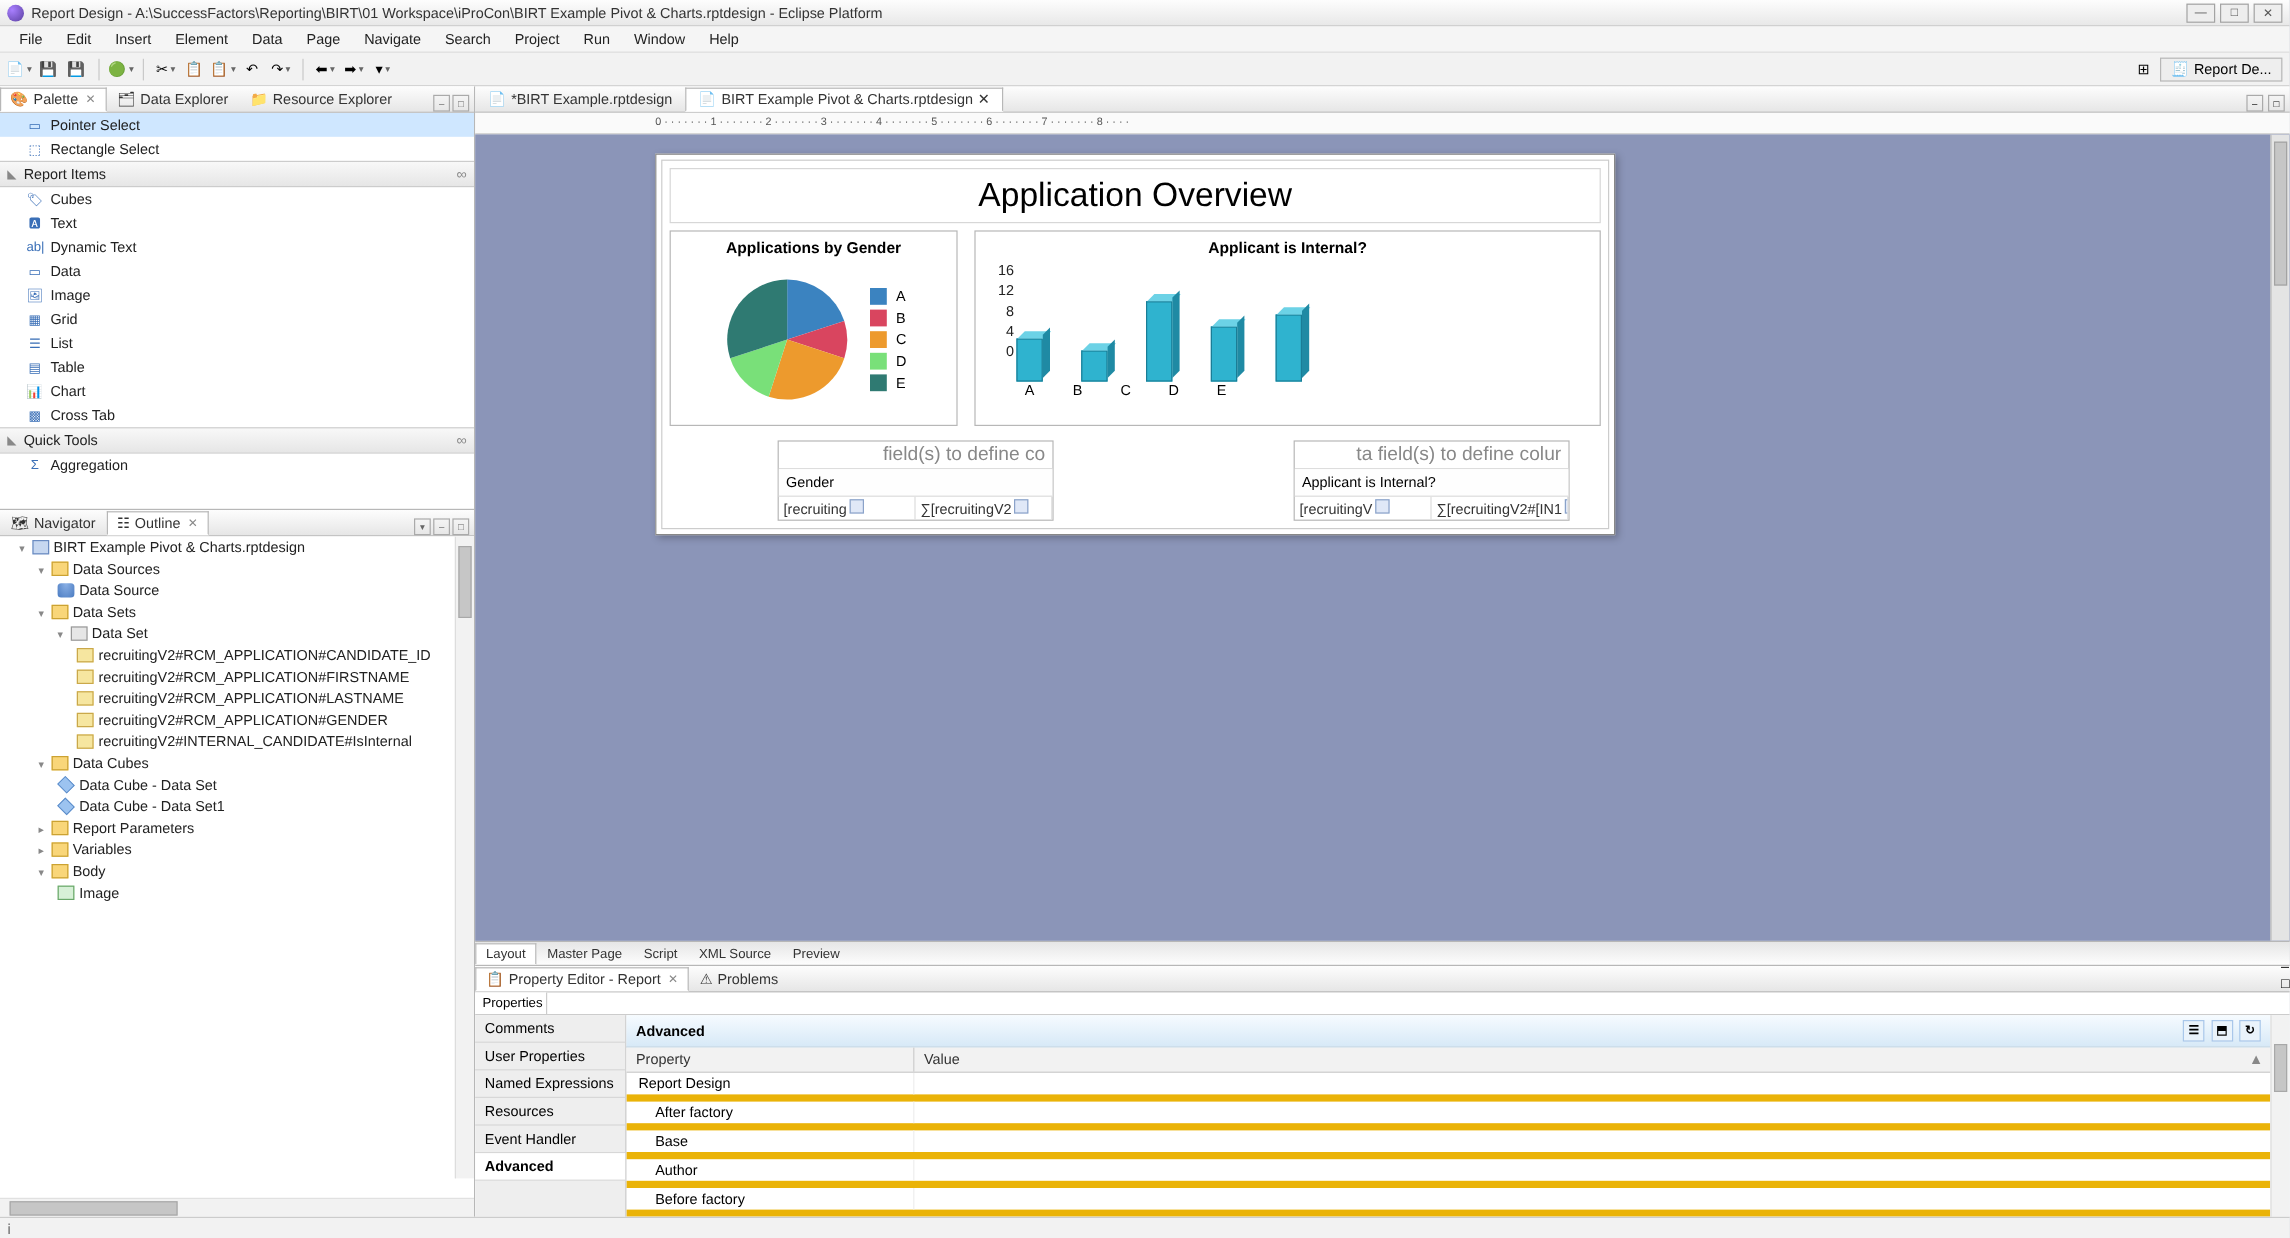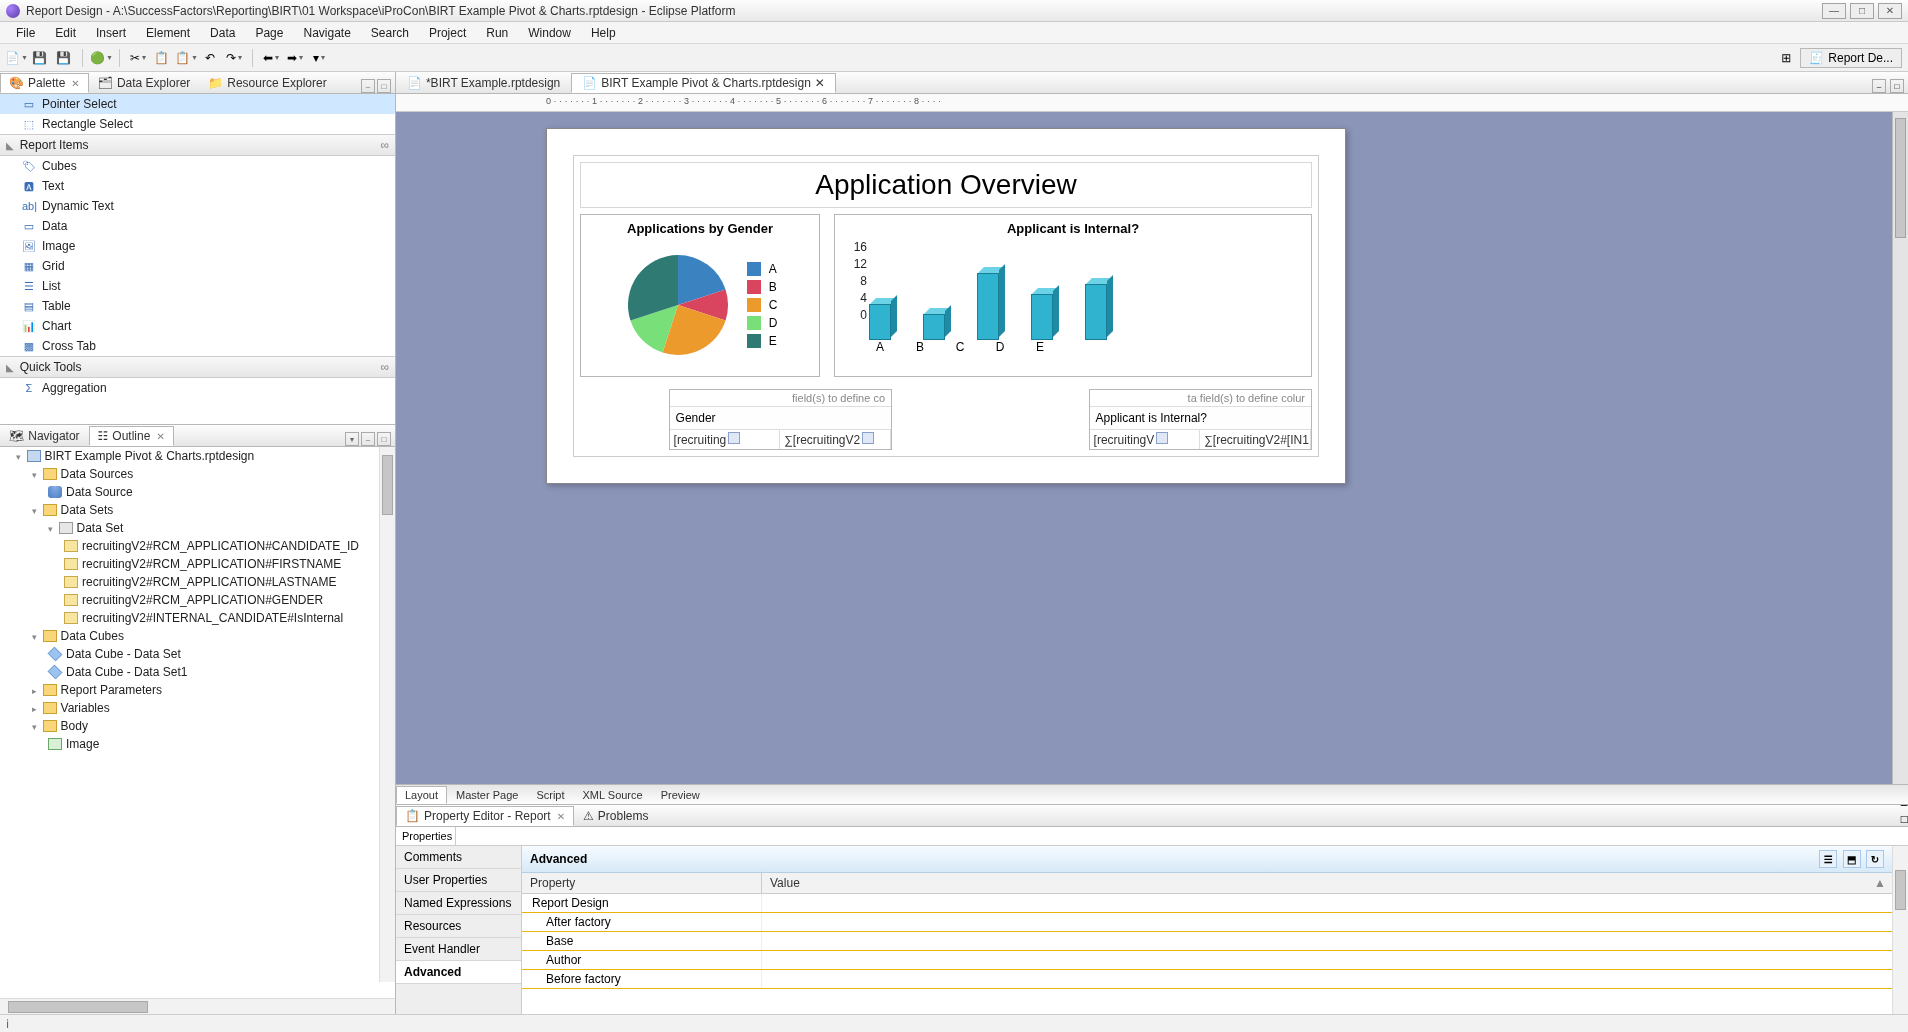--- a/index.html
+++ b/index.html
@@ -50,42 +50,42 @@
 .scrollbar-h { height:16px; background:#f2f2f2; border-top:1px solid #ddd; display:flex; align-items:center; }
 .scrollbar-h .thumb { width:140px; height:12px; background:#c6c6c6; border:1px solid #a8a8a8; margin-left:8px; }
 
 .center-col { flex:1; display:flex; flex-direction:column; min-width:0; }
 .editor-tabs { height:22px; background:linear-gradient(#fdfdfd,#e6e6e6); display:flex; align-items:flex-end; border-bottom:1px solid #b7b7b7; }
 .editor-tab { height:20px; padding:0 10px; display:flex; align-items:center; gap:4px; border:1px solid transparent; color:#333; }
 .editor-tab.active { background:#fff; border:1px solid #b7b7b7; border-bottom:1px solid #fff; }
 .ruler { height:18px; background:#fafafa; border-bottom:1px solid #ccc; position:relative; font-size:9px; color:#666; overflow:hidden; }
 .canvas-area { flex:1; background:#8b95b8; overflow:hidden; position:relative; }
 .page { position:absolute; left:150px; top:16px; width:800px; background:#fff; border:1px solid #888; box-shadow:2px 2px 6px rgba(0,0,0,0.25); }
-.page-inner { border:1px solid #ccc; margin:26px; }
+.page-inner { border:1px solid #ccc; margin:4px; }
 .page-title { border:1px solid #d7d7d7; margin:6px; text-align:center; font-size:28px; font-weight:400; padding:6px 0; }
 .chart-row { display:flex; gap:14px; padding:0 6px 6px 6px; }
 .chart-box { border:1px solid #b7b7b7; padding:6px; }
 .chart-box .ctitle { text-align:center; font-weight:bold; margin-bottom:4px; font-size:13px; }
 .chart-inner { display:flex; align-items:center; justify-content:center; gap:14px; height:130px; }
 .legend { display:flex; flex-direction:column; gap:4px; font-size:13px; }
 .legend div { display:flex; align-items:center; gap:8px; }
 .legend .sw { width:14px; height:14px; }
 
 .bars-wrap { display:flex; align-items:flex-end; height:100px; gap:32px; position:relative; padding-left:28px; }
 .yaxis { position:absolute; left:0; top:0; bottom:18px; width:28px; display:flex; flex-direction:column; justify-content:space-between; align-items:flex-end; font-size:11px; color:#222; padding-right:2px; }
 .bar3d { width:22px; position:relative; }
 .bar3d .front { width:100%; background:#2fb3cf; border:1px solid #1a7d96; }
 .bar3d .top { position:absolute; top:-6px; left:4px; width:100%; height:6px; background:#6cd2e6; transform:skewX(-45deg); }
 .bar3d .side { position:absolute; right:-6px; top:-6px; width:6px; bottom:0; background:#1f8aa4; transform:skewY(-45deg); }
 .xaxis-labels { display:flex; gap:18px; padding-left:28px; font-size:12px; }
 .xaxis-labels span { width:22px; text-align:center; }
 
 .pivot-row { display:flex; gap:40px; padding:6px; }
 .pivot-box { border:1px solid #b7b7b7; width:230px; font-size:12px; }
-.pivot-box .hint { color:#888; padding:2px 6px; font-size:11px; text-align:right; border-bottom:1px solid #ddd; white-space:nowrap; overflow:hidden; }
+.pivot-box .hint { color:#888; padding:2px 6px; font-size:16px; text-align:right; border-bottom:1px solid #ddd; white-space:nowrap; overflow:hidden; }
 .pivot-box .colhdr { padding:4px 6px; border-bottom:1px solid #ddd; background:#fefefe; }
 .pivot-box .binds { display:flex; }
 .pivot-box .binds div { flex:1; padding:2px 4px; border-right:1px solid #ddd; font-size:11px; color:#333; white-space:nowrap; overflow:hidden; }
 .pivot-box .binds .icon-e { width:12px; height:12px; background:#e0e8f7; border:1px solid #8aa2c9; display:inline-block; margin-left:2px; }
 
 .bottom-tabs { height:20px; background:linear-gradient(#e6e6e6,#fdfdfd); border-top:1px solid #b7b7b7; display:flex; align-items:center; }
 .bottom-tabs span { padding:0 8px; height:18px; display:flex; align-items:center; border:1px solid transparent; color:#333; font-size:11px; }
 .bottom-tabs span.active { background:#fff; border:1px solid #b7b7b7; border-bottom:1px solid #fff; }
 
 .prop-area { height:210px; border-top:1px solid #b7b7b7; display:flex; flex-direction:column; background:#fff; }
@@ -95,21 +95,21 @@
 .prop-cats { width:126px; background:#eee; border-right:1px solid #ccc; display:flex; flex-direction:column; }
 .prop-cats div { padding:4px 8px; border-bottom:1px solid #d7d7d7; font-size:12px; }
 .prop-cats div.sel { background:#fff; font-weight:bold; }
 .prop-grid { flex:1; display:flex; flex-direction:column; min-width:0; }
 .prop-grid .ghdr { background:linear-gradient(#f6fbff,#d7e9f7); padding:4px 8px; font-weight:bold; border-bottom:1px solid #b7cde0; display:flex; justify-content:space-between; align-items:center; }
 .prop-grid .ghdr .ghdr-tools span { width:18px; height:18px; margin-left:2px; display:inline-flex; align-items:center; justify-content:center; border:1px solid #a9c7ea; background:#eaf3fb; font-size:10px; }
 .prop-grid .cols { display:flex; background:#f2f2f2; border-bottom:1px solid #ccc; }
 .prop-grid .cols div { padding:3px 8px; color:#333; font-size:12px; }
 .prop-grid .cols .c1 { width:240px; border-right:1px solid #ccc; }
 .prop-grid .rows { flex:1; overflow:auto; }
-.prop-grid .row { display:flex; border-bottom:1px solid #eab308; }
+.prop-grid .row { display:flex; border-bottom:6px solid #eab308; }
 .prop-grid .row .c1 { width:240px; padding:2px 8px 2px 24px; border-right:1px solid #eee; }
 .prop-grid .row.parent .c1 { padding-left:10px; font-weight:normal; }
 .prop-grid .row .c2 { flex:1; padding:2px 8px; }
 
 .statusbar { position:absolute; bottom:0; left:0; right:0; height:18px; background:#f2f2f2; border-top:1px solid #ccc; display:flex; align-items:center; padding:0 6px; color:#666; }
 
 .icon { width:14px; height:14px; display:inline-block; }
 .i-folder { background:#f9d679; border:1px solid #cba232; }
 .i-db { background: radial-gradient(ellipse at top,#8bb1e6,#4a7bc1); border-radius:3px; }
 .i-cube { background:#9cc3f0; border:1px solid #5a8bc8; transform:rotate(45deg) scale(0.8); }

